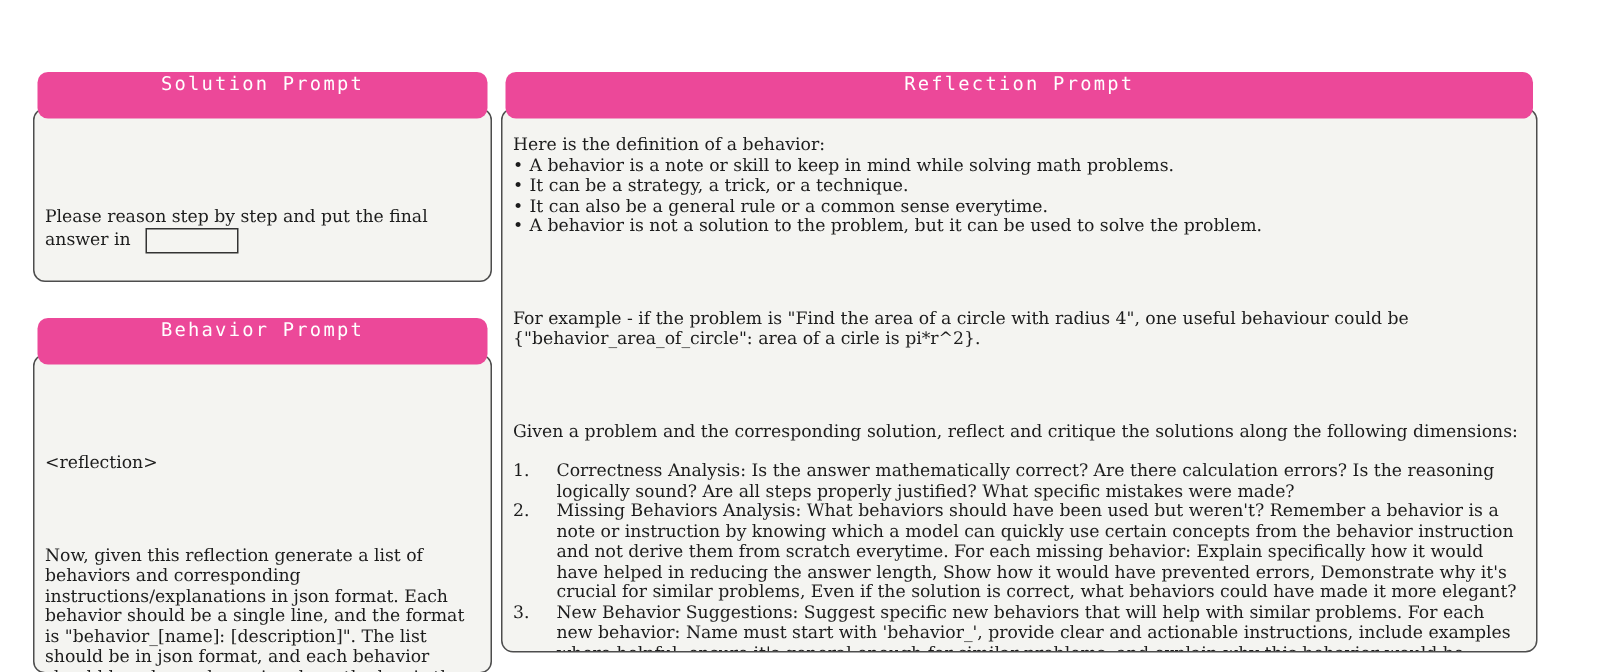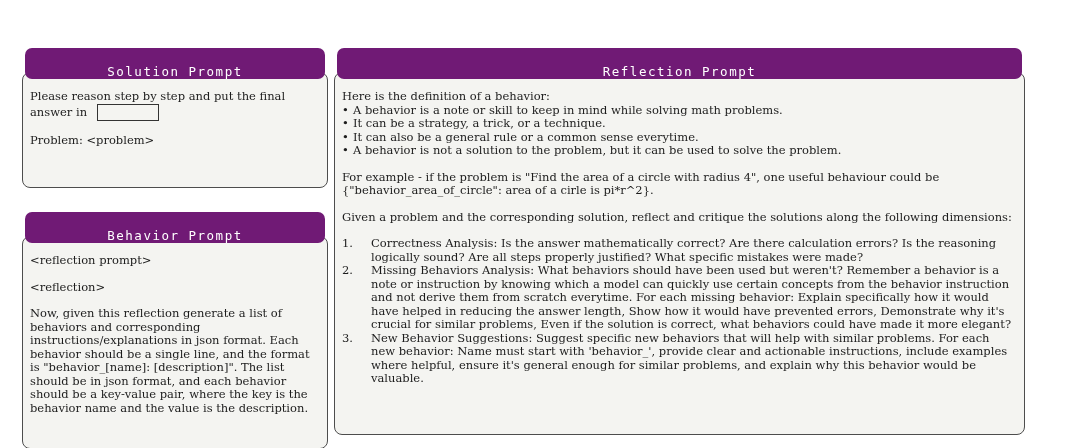--- a/index.html
+++ b/index.html
@@ -17,24 +17,24 @@
     position: absolute;
     display: flex;
     flex-direction: column;
   }
   .card-header {
     position: relative;
     z-index: 2;
     margin: 0 3px;
     height: 31px;
     flex: 0 0 31px;
-    background: #701a75;
+    background: #ec4899;
     border-radius: 7px;
     display: flex;
-    align-items: flex-end;
+    align-items: flex-start;
     justify-content: center;
     color: #ffffff;
     font-family: "DejaVu Sans Mono", monospace;
     font-size: 12.5px;
     letter-spacing: 1.5px;
     white-space: nowrap;
   }
   .card-body {
     position: relative;
     z-index: 1;
@@ -44,21 +44,21 @@
     border: 1px solid #4d4d4d;
     border-radius: 8px;
     padding: 17px 8px 8px 7px;
     font-size: 11.5px;
     line-height: 13.5px;
     overflow: hidden;
   }
   #solution-card   { left: 22px;  top: 48px;  width: 306px; height: 140px; }
   #behavior-card   { left: 22px;  top: 212px; width: 306px; height: 237px; }
   #reflection-card { left: 334px; top: 48px;  width: 691px; height: 387px; }
-  .para { margin-bottom: 13px; }
+  .para { margin-bottom: 13px; margin-top: 48px; }
   .para:last-child { margin-bottom: 0; }
   .answer-box {
     display: inline-block;
     width: 62px;
     height: 17px;
     margin-left: 6px;
     border: 1px solid #333333;
     background: #f4f4f1;
     vertical-align: middle;
   }
@@ -86,21 +86,20 @@
       </div>
       <div class="para">Problem: &lt;problem&gt;</div>
     </div>
   </div>
 
   <div class="card" id="behavior-card">
     <div class="card-header">
       <span>Behavior Prompt</span>
     </div>
     <div class="card-body">
-      <div class="para">&lt;reflection prompt&gt;</div>
       <div class="para">&lt;reflection&gt;</div>
       <div class="para">Now, given this reflection generate a list of behaviors and corresponding instructions/explanations in json format. Each behavior should be a single line, and the format is "behavior_[name]: [description]". The list should be in json format, and each behavior should be a key-value pair, where the key is the behavior name and the value is the description.</div>
     </div>
   </div>
 
   <div class="card" id="reflection-card">
     <div class="card-header">
       <span>Reflection Prompt</span>
     </div>
     <div class="card-body">

